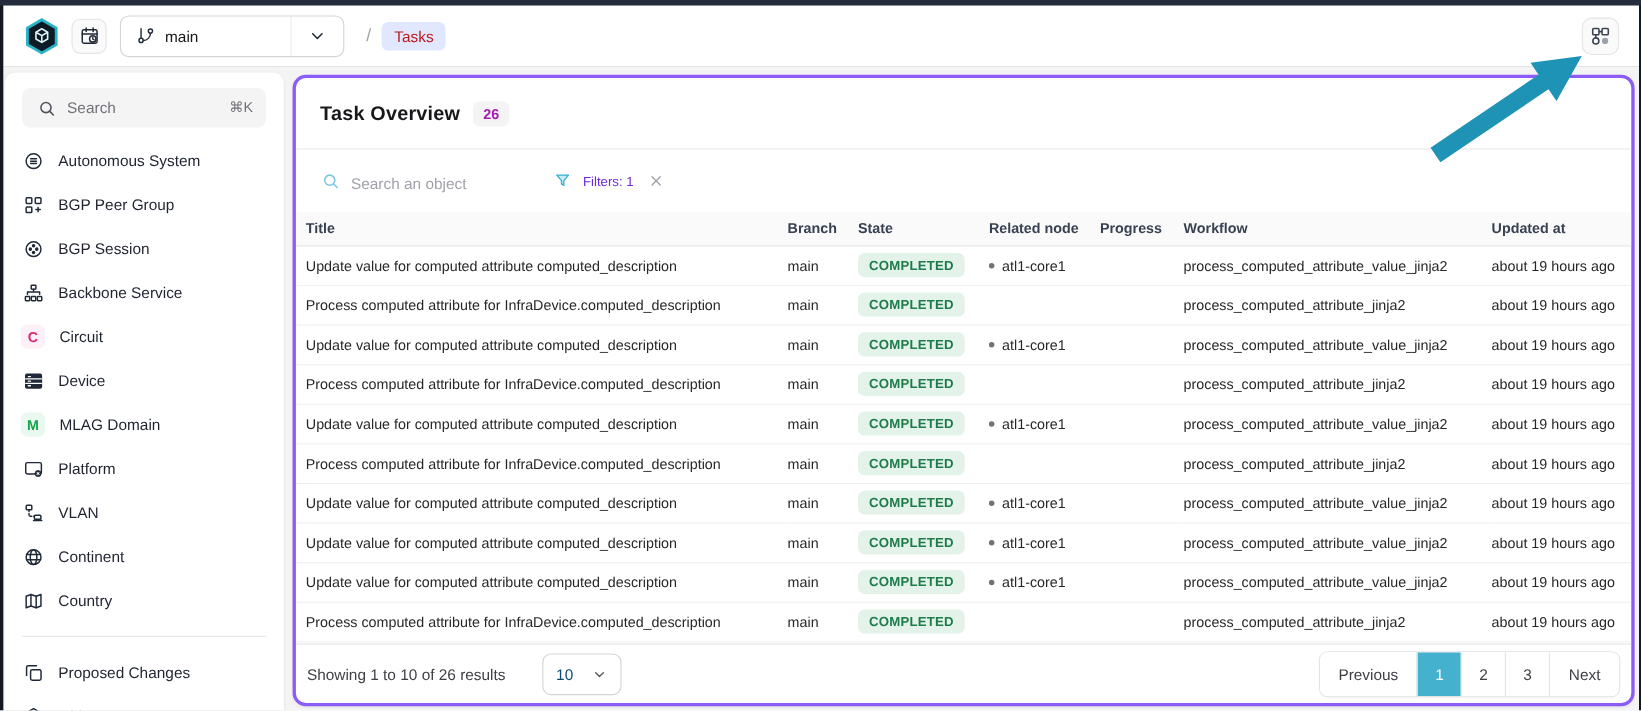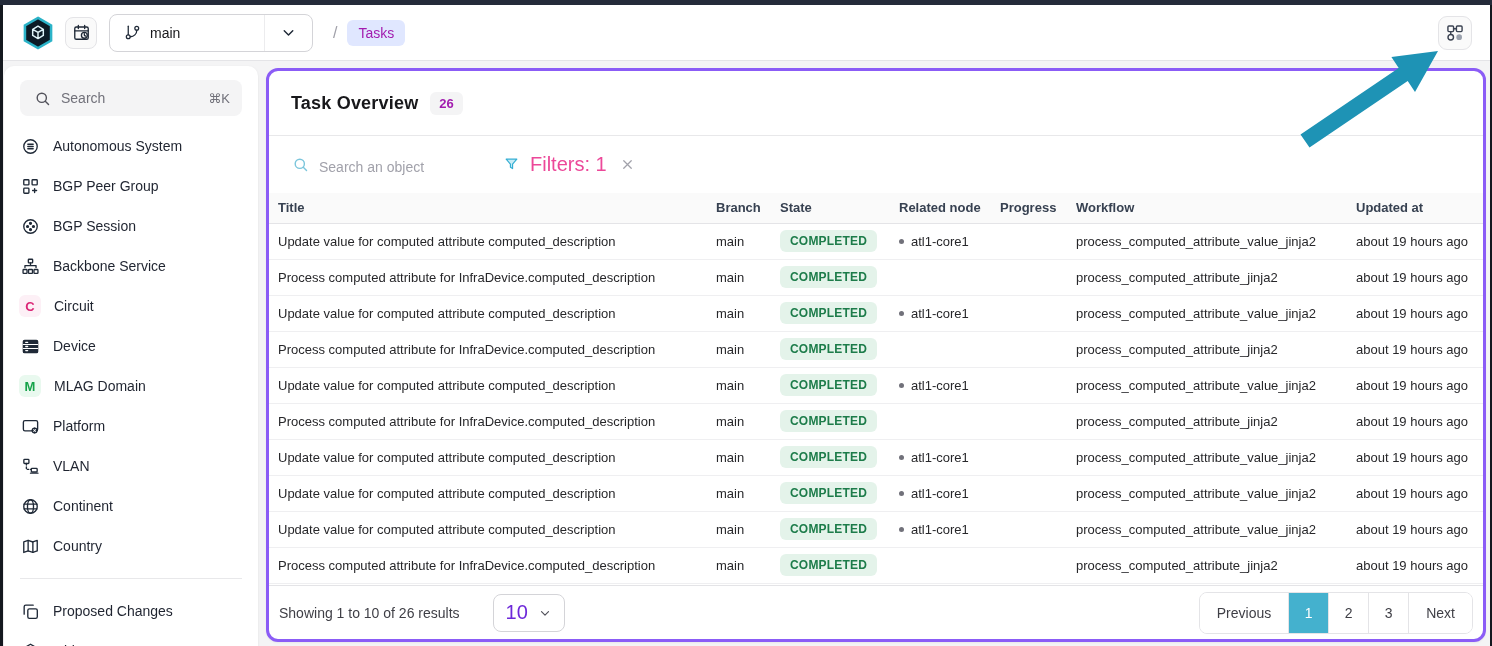--- a/index.html
+++ b/index.html
@@ -16,21 +16,21 @@
   .topbar{position:absolute;left:3px;right:2px;top:5px;height:56px;background:#fff;
     border-bottom:1px solid #e4e4e7;display:flex;align-items:center;padding:0 18px;gap:10px;z-index:10;}
   .logo{width:34px;height:34px;display:flex;align-items:center;justify-content:center;}
   .icon-btn{width:32px;height:32px;border:1px solid #e4e4e7;background:#fafafa;border-radius:8px;
     display:flex;align-items:center;justify-content:center;cursor:pointer;}
   .branch-box{height:38px;width:204px;border:1px solid #d4d4d8;border-radius:8px;background:#fff;
     display:flex;align-items:center;margin-left:2px;overflow:hidden;}
   .branch-main{flex:1;display:flex;align-items:center;gap:8px;padding:0 12px;font-size:14px;color:#18181b;}
   .branch-caret{width:48px;height:100%;display:flex;align-items:center;justify-content:center;border-left:1px solid #ececee;}
   .crumb-slash{color:#a1a1aa;font-size:16px;margin-left:10px;}
-  .crumb-badge{background:#e0e7ff;color:#a21caf;font-size:14px;padding:5px 11px;border-radius:6px;cursor:pointer;}
+  .crumb-badge{background:#e0e7ff;color:#b91c1c;font-size:14px;padding:5px 11px;border-radius:6px;cursor:pointer;}
   .topbar-spacer{flex:1;}
   .schema-btn{width:34px;height:34px;border:1px solid #e4e4e7;background:#fafafa;border-radius:9px;
     display:flex;align-items:center;justify-content:center;cursor:pointer;}
 
   
   .sidebar{position:absolute;left:4px;top:66px;width:254px;height:580px;background:#fff;
     border-radius:10px 10px 0 0;box-shadow:0 1px 3px rgba(0,0,0,.08);z-index:5;}
   .search-box{margin:14px 16px 10px;height:36px;background:#f4f4f5;border-radius:8px;
     display:flex;align-items:center;padding:0 12px;gap:9px;cursor:pointer;}
   .search-box .ph{font-size:14px;color:#71717a;}
@@ -48,41 +48,41 @@
     border-radius:12px;border:3px solid #8b5cf6;box-shadow:0 1px 2px rgba(0,0,0,.05);
     display:flex;flex-direction:column;overflow:hidden;}
   .title-bar{height:65px;flex:0 0 65px;display:flex;align-items:center;gap:12px;padding:0 22px;
     border-bottom:1px solid #e8e8ea;}
   .page-title{font-size:18px;font-weight:700;color:#18181b;letter-spacing:.2px;}
   .count-badge{background:#f4f4f5;color:#a21caf;font-size:13px;font-weight:600;padding:4px 9px;border-radius:6px;}
   .filter-bar{height:57px;flex:0 0 57px;display:flex;align-items:center;padding:0 21px;}
   .obj-search{width:211px;display:flex;align-items:flex-end;gap:9px;cursor:text;}
   .obj-search .ph{font-size:14px;color:#a1a1aa;}
   .filters{display:flex;align-items:center;gap:9px;}
-  .filters .flabel{font-size:20px;color:#ec4899;}
+  .filters .flabel{font-size:12px;color:#6d28d9;}
   .filters .fclear{display:flex;align-items:center;cursor:pointer;margin-left:4px;}
 
   table{width:100%;border-collapse:collapse;table-layout:fixed;padding-left:12px;}
   thead th{height:30px;background:#fafafa;font-size:13px;font-weight:700;color:#374151;
     text-align:left;border-bottom:1px solid #e4e4e7;padding:0;}
   thead th:first-child{padding-left:9px;}
   tbody td{height:36px;font-size:13px;color:#27272a;border-bottom:1px solid #efeff1;padding:0;
     white-space:nowrap;overflow:hidden;text-overflow:ellipsis;}
   tbody td:first-child{padding-left:9px;}
   .state-badge{display:inline-block;background:#e4f3ea;color:#1d7c4a;font-size:12px;font-weight:700;
     padding:4px 10px;border-radius:6px;letter-spacing:.2px;}
   .node-dot{display:inline-block;width:5px;height:5px;border-radius:50%;background:#71717a;
     margin-right:7px;vertical-align:2px;}
 
   .card-footer{margin-top:auto;height:54px;flex:0 0 54px;border-top:1px solid #e4e4e7;
     display:flex;align-items:center;padding:0 10px;}
   .results-summary{font-size:14px;color:#3f3f46;}
   .page-size{width:72px;height:38px;border:1px solid #d4d4d8;border-radius:8px;background:#fff;
     display:flex;align-items:center;padding:0 12px;margin-left:33px;cursor:pointer;}
-  .page-size .val{font-size:20px;color:#6d28d9;}
+  .page-size .val{font-size:14px;color:#0c4a6e;}
   .page-size .icn{margin-left:auto;width:14px;height:14px;}
   .pagination{margin-left:auto;display:flex;border:1px solid #e4e4e7;border-radius:8px;
     overflow:hidden;background:#fff;}
   .page-btn{min-width:40px;height:40px;display:flex;align-items:center;justify-content:center;
     font-size:14px;color:#3f3f46;background:#fff;border:none;border-left:1px solid #e4e4e7;
     cursor:pointer;font-family:inherit;}
   .page-btn:first-child{border-left:none;}
   .page-btn.label{padding:0 17px;}
   .page-btn.active{background:#44b1ce;color:#fff;}
 

